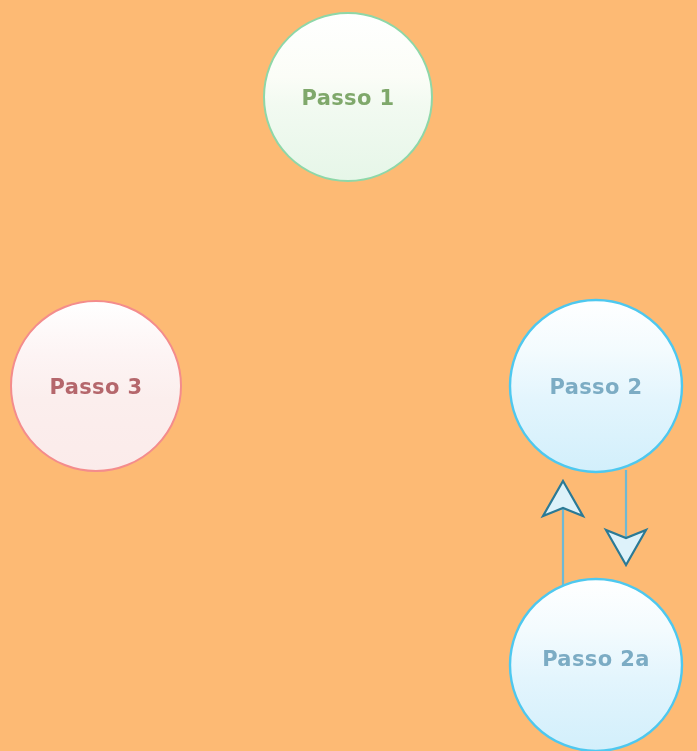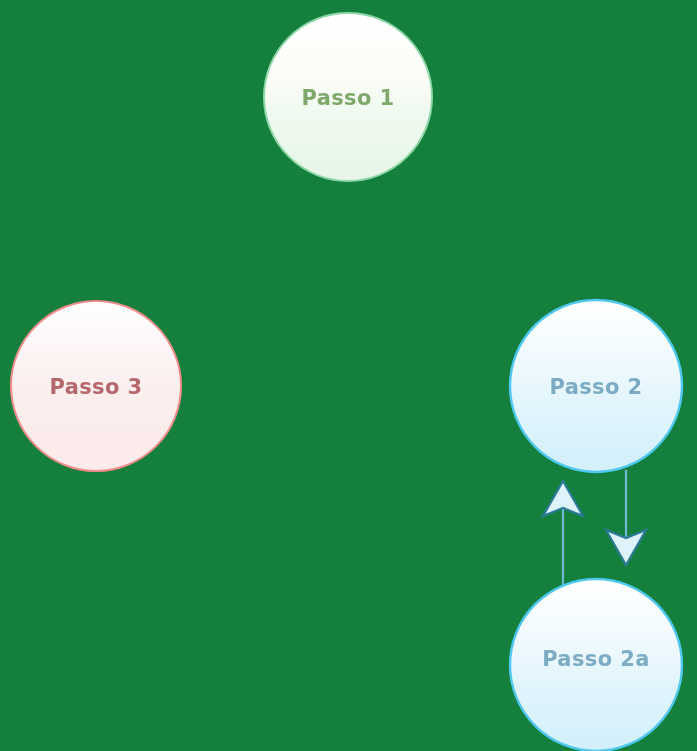--- a/index.html
+++ b/index.html
@@ -9,21 +9,21 @@
     background: #ffffff;
   }
   body {
     font-family: "DejaVu Sans", sans-serif;
   }
   #canvas {
     position: relative;
     width: 697px;
     height: 751px;
     overflow: hidden;
-    background: #15803d;
+    background: #fdba74;
   }
   #diagram-svg {
     position: absolute;
     left: 0;
     top: 0;
     width: 697px;
     height: 751px;
     display: block;
   }
   .node-label {

